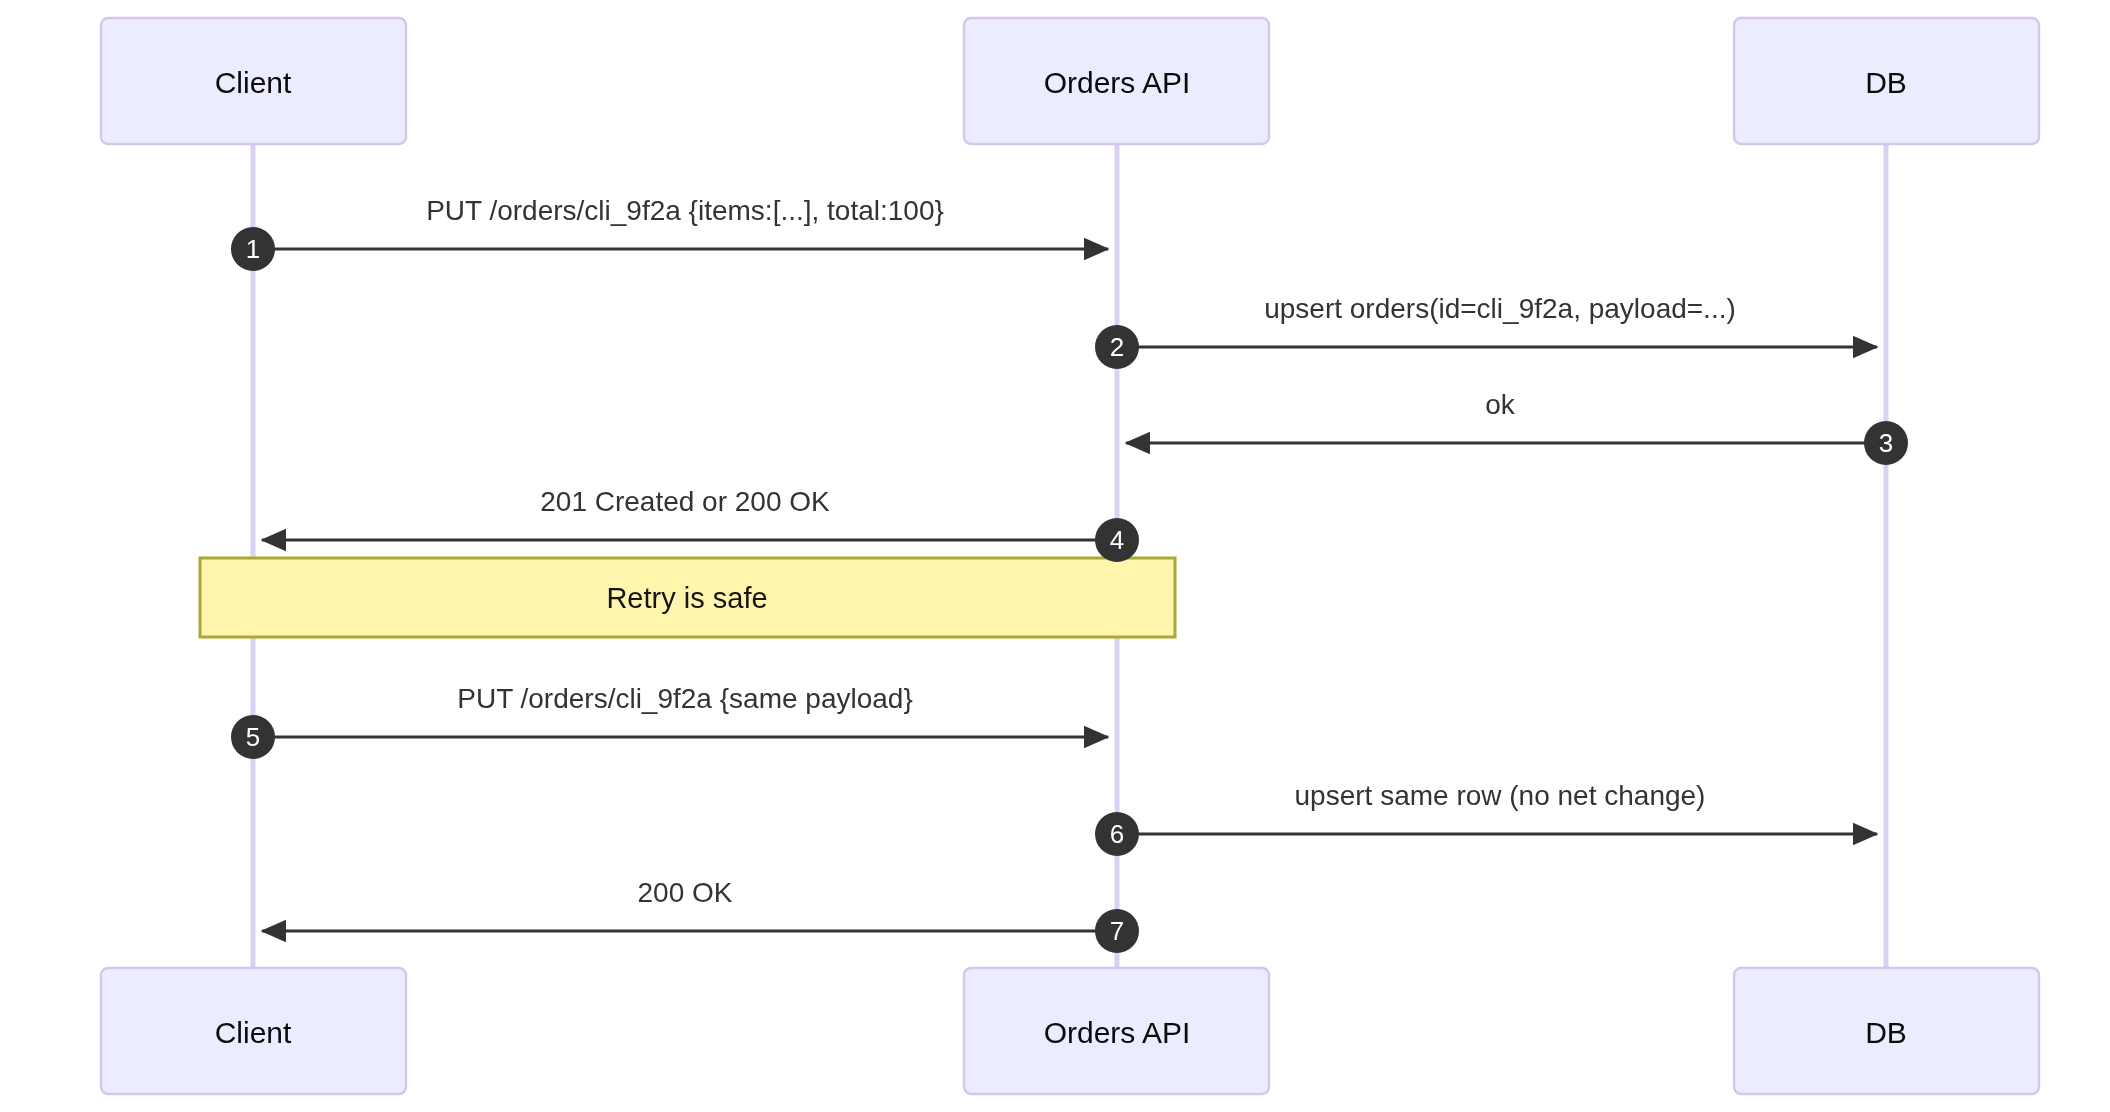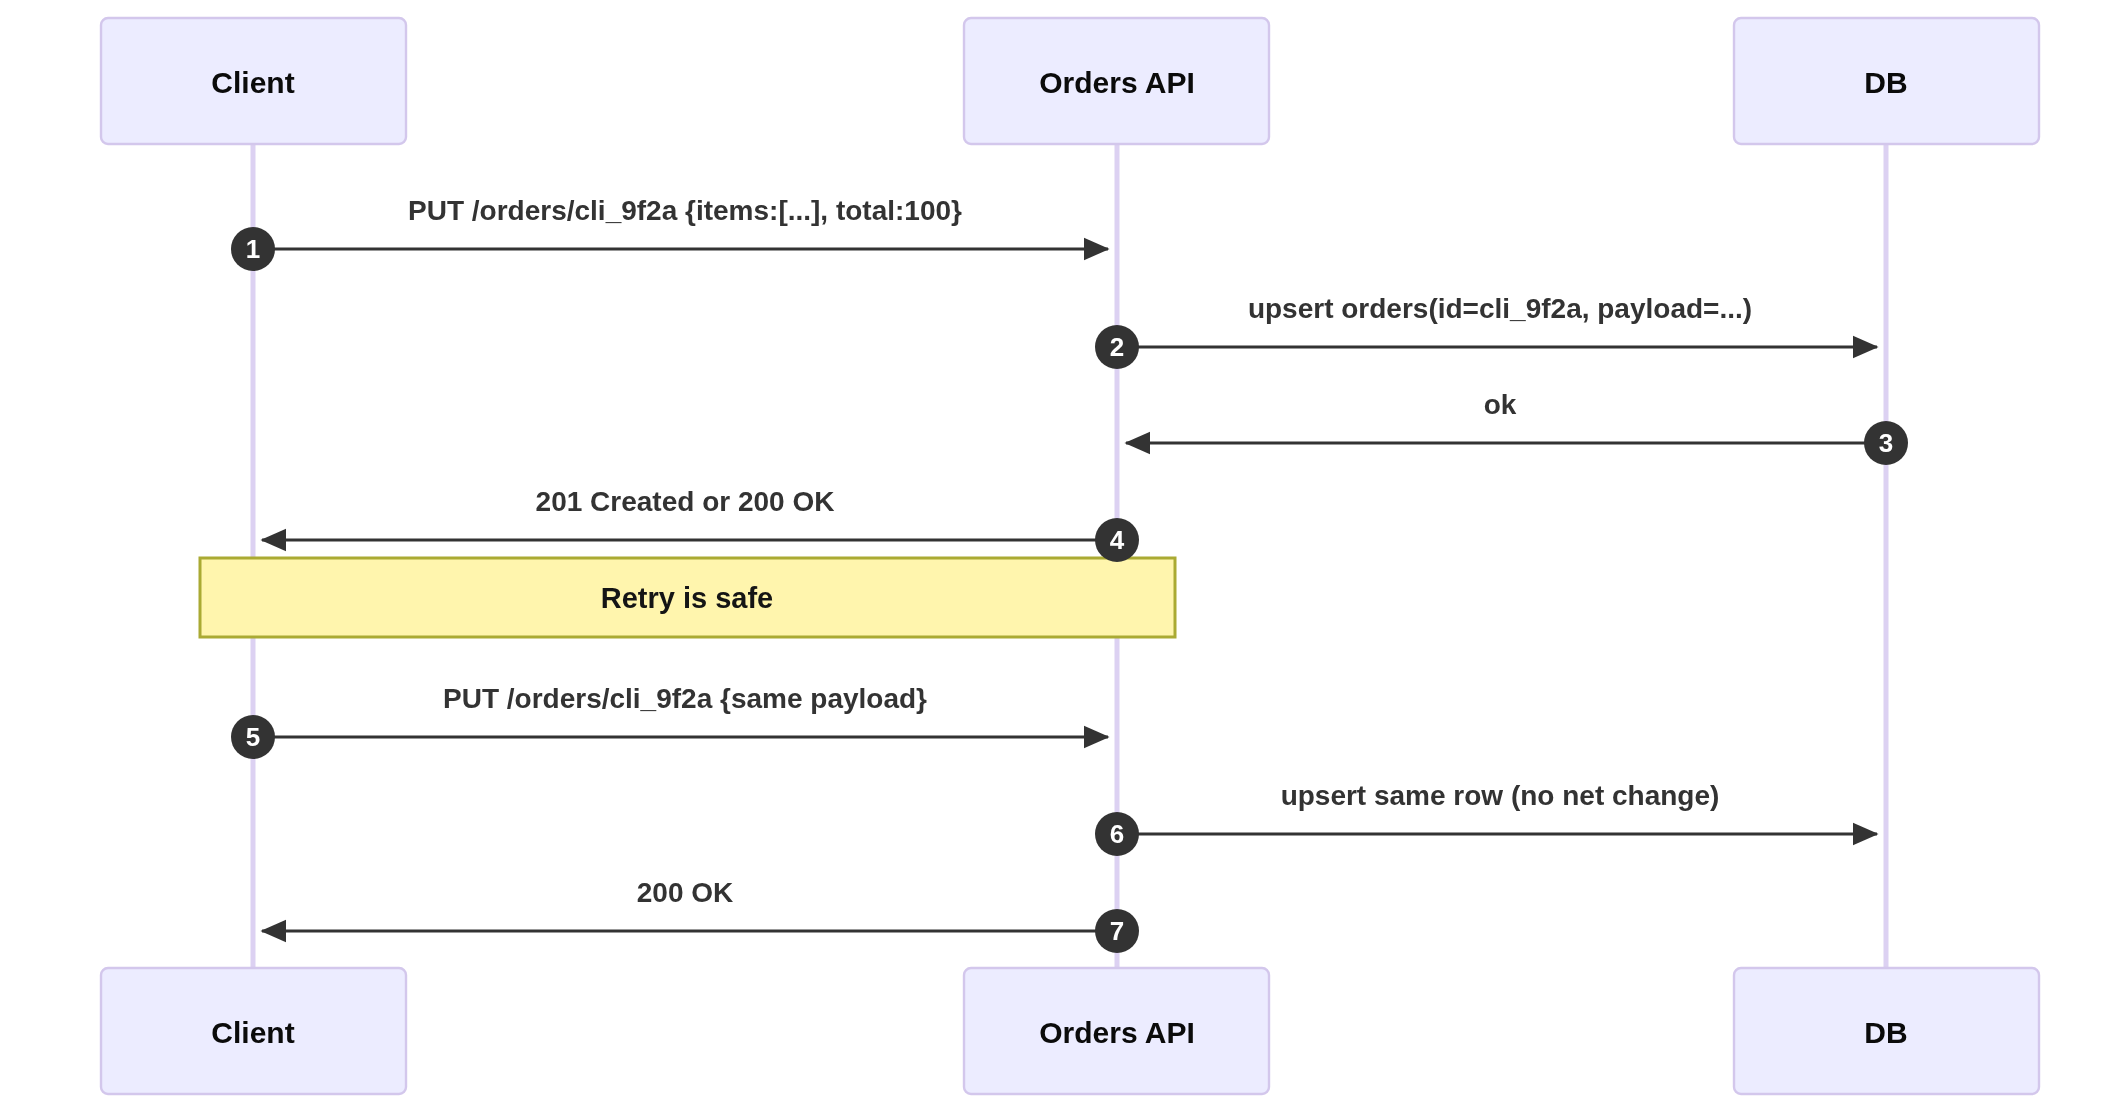--- a/index.html
+++ b/index.html
@@ -9,21 +9,20 @@
   }
   body {
     font-family: "Liberation Sans", "DejaVu Sans", sans-serif;
   }
   #canvas {
     position: relative;
     width: 2110px;
     height: 1112px;
     background: #ffffff;
     overflow: hidden;
-    font-weight: bold;
   }
   #diagram-svg {
     position: absolute;
     top: 0;
     left: 0;
     width: 2110px;
     height: 1112px;
   }
   .participant-box {
     fill: #ECECFF;

